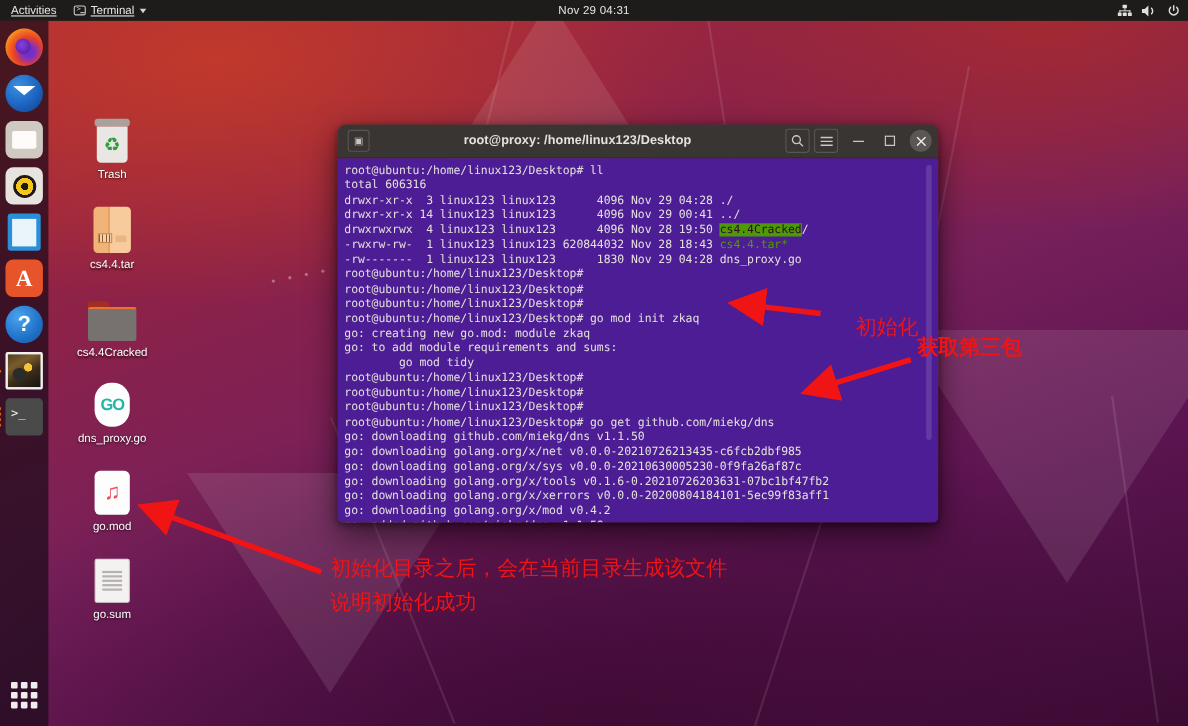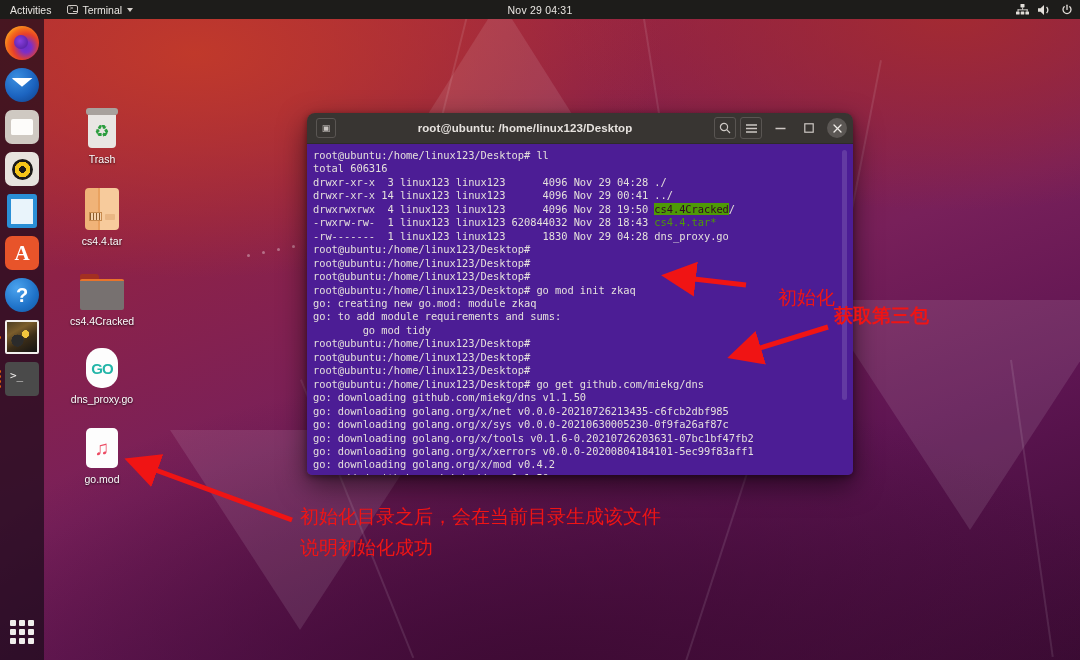--- a/index.html
+++ b/index.html
@@ -30,20 +30,21 @@
     position: absolute; width: 3px; height: 3px; border-radius: 50%;
     background: rgba(255,255,255,.35);
   }
 
   
   .topbar {
     position: absolute; top: 0; left: 0; width: 1080px; height: 19px;
     background: #1d1c1a; color: #e9e6e2;
     font-size: 10.5px; display: flex; align-items: center;
     z-index: 40;
+    text-decoration: underline;
   }
   .tb-activities { padding: 0 8px 0 10px; cursor: default; }
   .tb-app { display: flex; align-items: center; gap: 4px; padding: 0 8px; }
   .tb-app-ico {
     width: 11px; height: 9px; border: 1.2px solid #cfcac5; border-radius: 2px;
     position: relative; display: inline-block;
   }
   .tb-app-ico::before {
     content: ">"; position: absolute; left: 1px; top: -2px;
     font-size: 6.5px; color: #cfcac5; font-family: "DejaVu Sans Mono", monospace;
@@ -463,25 +464,31 @@
     <div class="lbl">dns_proxy.go</div>
   </div>
 
   <div class="desk-icon" style="left:56px; top:420px;">
     <div class="art">
       <div class="musicfile">♫</div>
     </div>
     <div class="lbl">go.mod</div>
   </div>
 
+  <div class="desk-icon" style="left:56px; top:500px;">
+    <div class="art">
+      <div class="textfile"></div>
+    </div>
+    <div class="lbl">go.sum</div>
+  </div>
 
   <div class="term-win">
     <div class="term-title">
       <div class="tt-newtab">▣</div>
-      <div class="tt-title">root@ubuntu: /home/linux123/Desktop</div>
+      <div class="tt-title">root@proxy: /home/linux123/Desktop</div>
       <div class="tt-btns">
         <div class="tt-sq">
           <svg width="12" height="12" viewBox="0 0 12 12">
             <circle cx="5" cy="5" r="3.6" stroke="#cdc8c4" stroke-width="1.2" fill="none"></circle>
             <line x1="7.7" y1="7.7" x2="11" y2="11" stroke="#cdc8c4" stroke-width="1.2"></line>
           </svg>
         </div>
         <div class="tt-sq">
           <svg width="13" height="11" viewBox="0 0 13 11">
               <g stroke="#cdc8c4" stroke-width="1.3">

